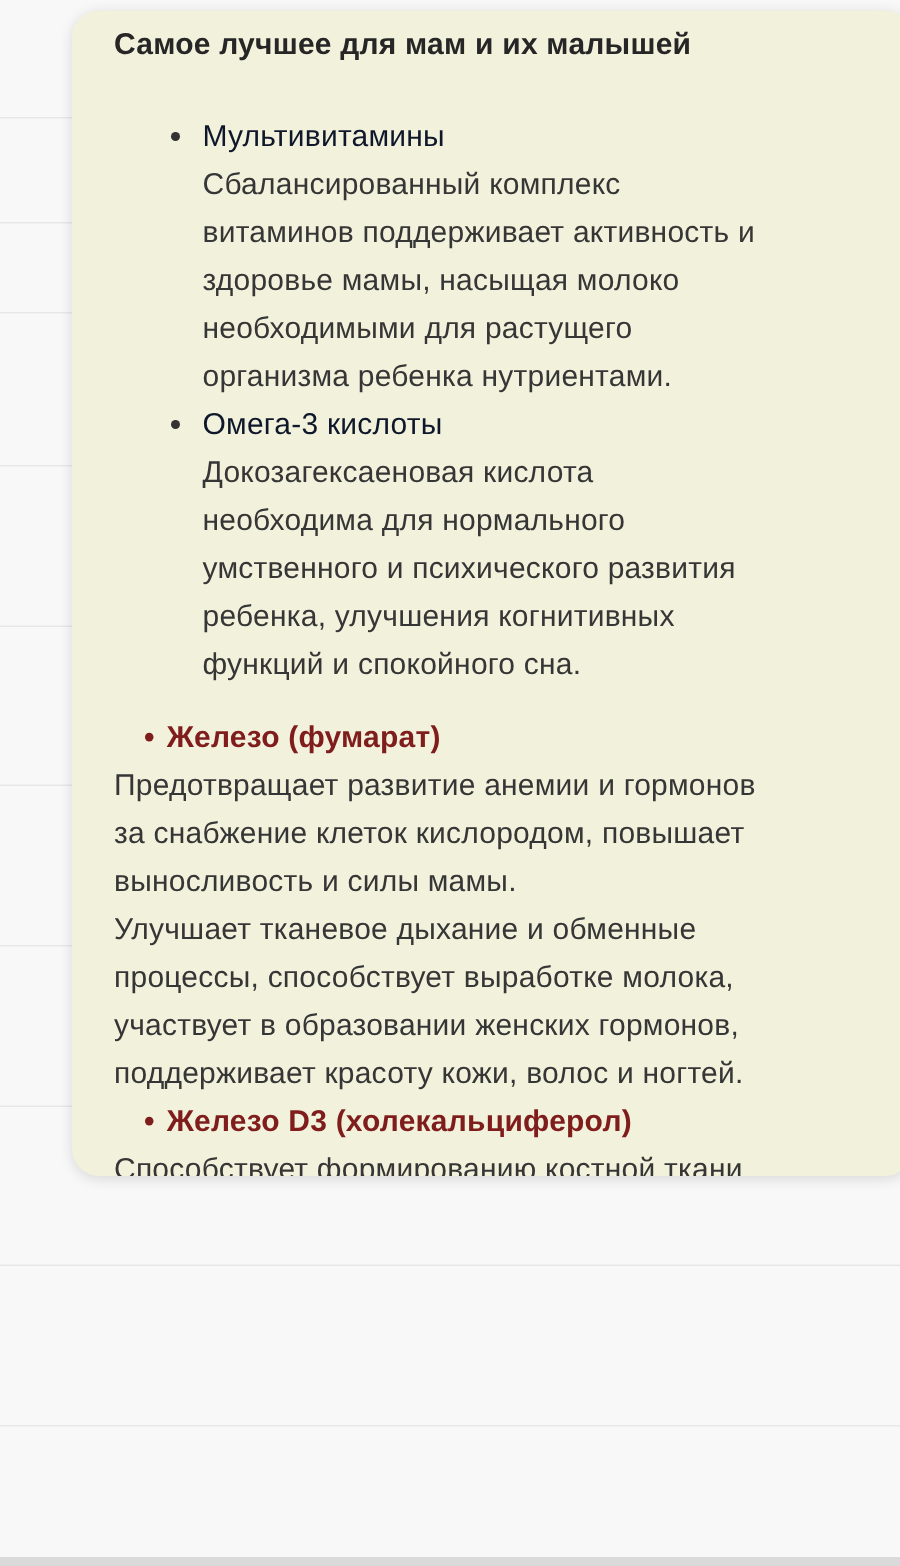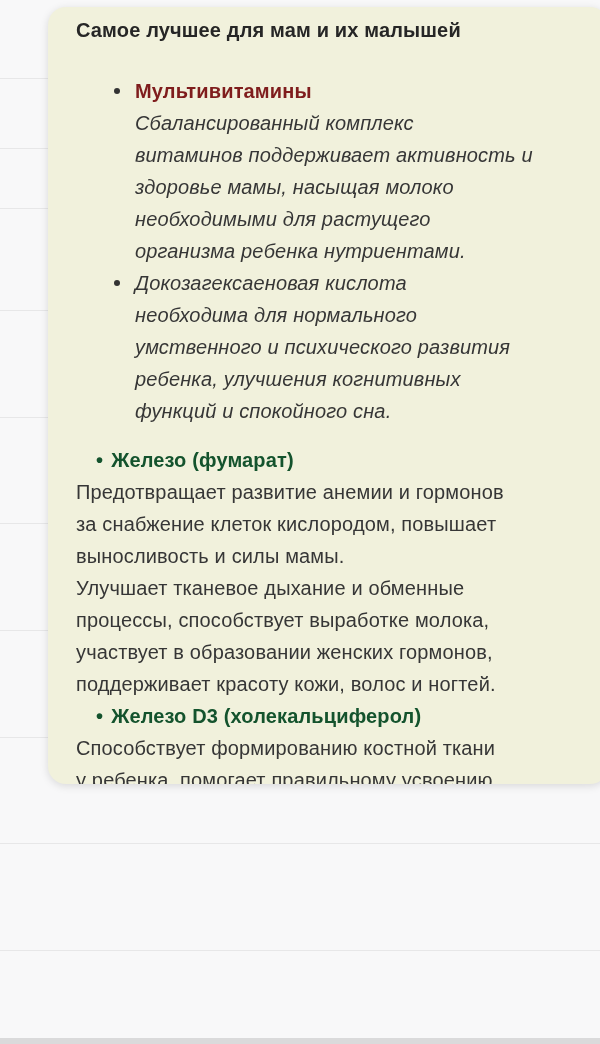--- a/index.html
+++ b/index.html
@@ -73,38 +73,37 @@
   ul.list1 .dot {
     position: absolute;
     left: 38px;
     top: 13px;
     width: 6px;
     height: 6px;
     border-radius: 50%;
     background: #333;
   }
   .li-name {
-    font-weight: 700;
-    color: #7f1d1d;
+    font-weight: 400;
+    color: #0f172a;
   }
   .li-desc {
     white-space: pre-line;
-    font-style: italic;
   }
 
   
   .list2 {
     margin-top: 17px;
     font-size: 20px;
     line-height: 32px;
   }
   .item2-head {
     padding-left: 20px;
     font-weight: 700;
-    color: #14532d;
+    color: #7f1d1d;
   }
   .item2-head .b2 {
     display: inline-block;
     margin-right: 8px;
   }
   .item2-desc {
     white-space: pre-line;
   }
 </style>
 </head>
@@ -133,20 +132,21 @@
       <span class="dot"></span>
       <div class="li-name">Мультивитамины</div>
       <div class="li-desc">Сбалансированный комплекс
 витаминов поддерживает активность и
 здоровье мамы, насыщая молоко
 необходимыми для растущего
 организма ребенка нутриентами.</div>
     </li>
     <li>
       <span class="dot"></span>
+      <div class="li-name">Омега-3 кислоты</div>
       <div class="li-desc">Докозагексаеновая кислота
 необходима для нормального
 умственного и психического развития
 ребенка, улучшения когнитивных
 функций и спокойного сна.</div>
     </li>
   </ul>
 
   <div class="list2">
 

